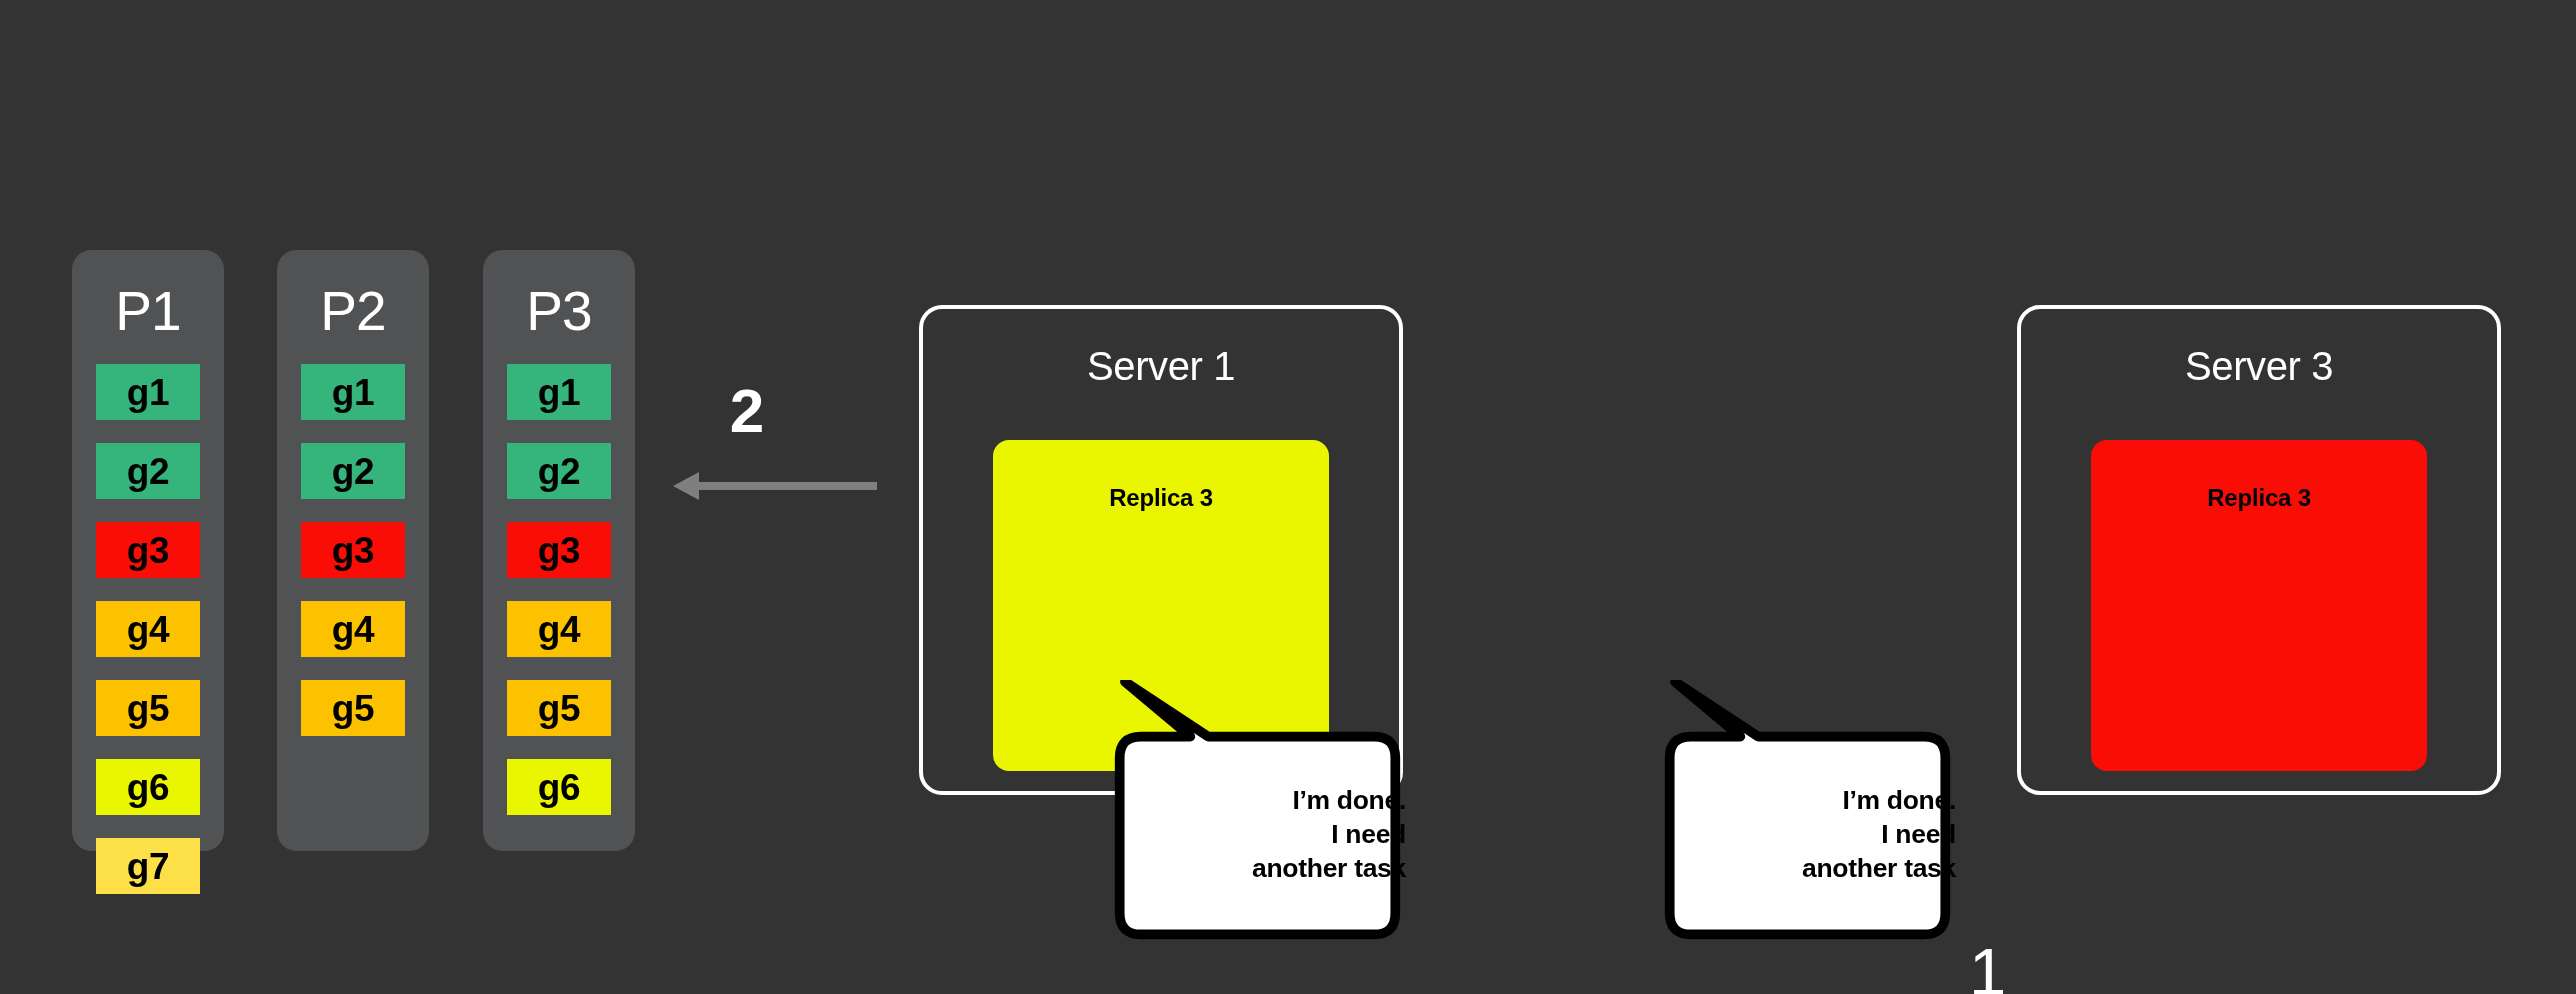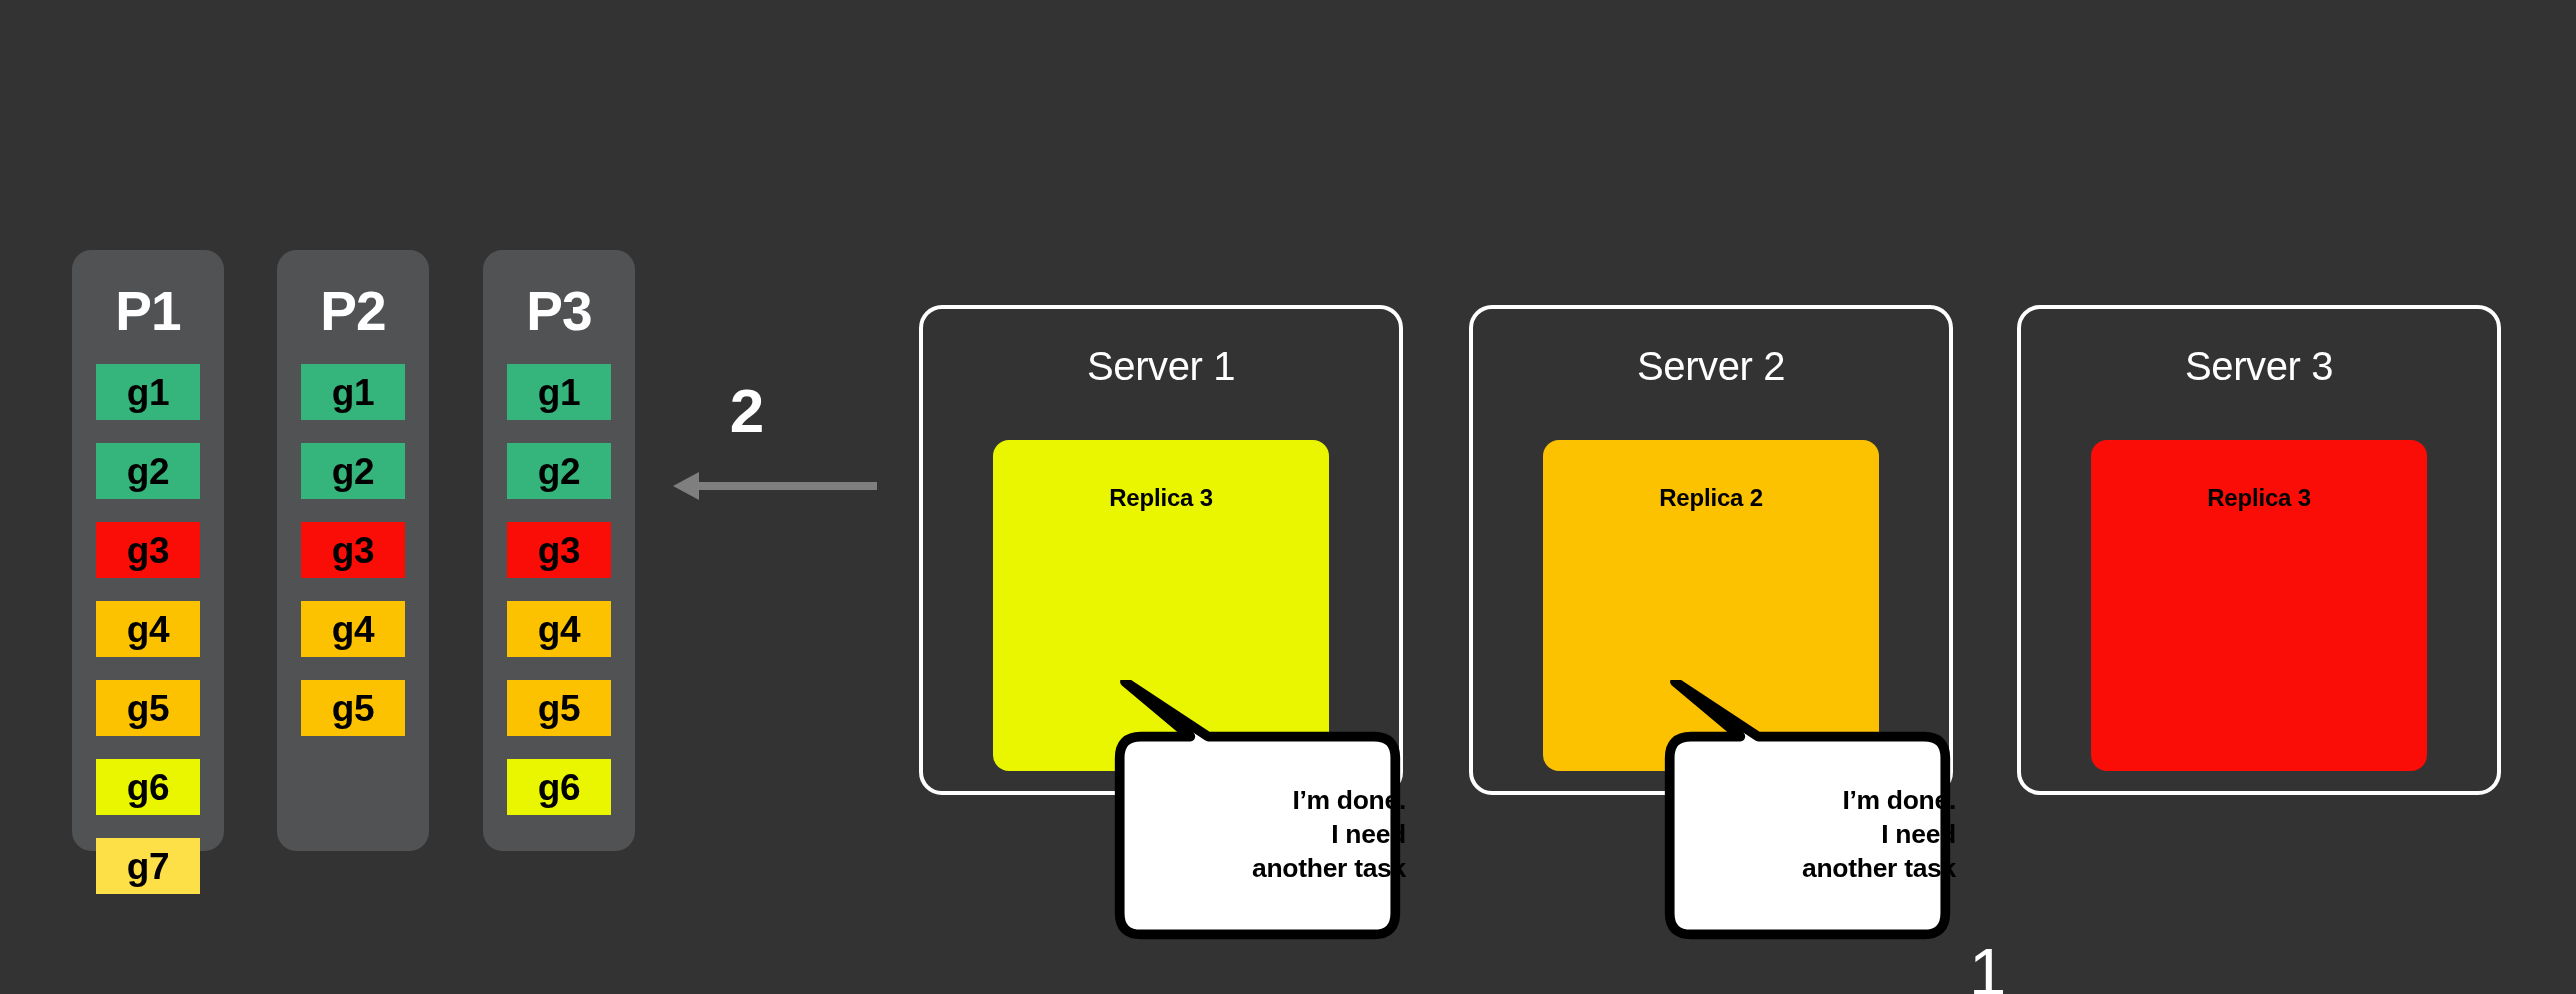--- a/index.html
+++ b/index.html
@@ -27,21 +27,21 @@
     flex-direction:column;
     align-items:center;
   }
   #p1{ left:72px; }
   #p2{ left:277px; }
   #p3{ left:483px; }
 
   .partition-title{
     color:#ffffff;
     font-size:55px;
-    font-weight:700;
+    font-weight:400;
     line-height:1;
     margin-top:34px;
     margin-bottom:25px;
     letter-spacing:-0.9px;
   }
   .blocks{
     width:100%;
     display:flex;
     flex-direction:column;
     align-items:center;
@@ -222,26 +222,20 @@
     <div class="arrow-shaft"></div>
   </div>
 
   <div class="server" id="server1">
     <div class="server-title">Server 1</div>
     <div class="replica" style="background-color: rgb(233, 246, 0);">
       <div class="replica-label">Replica 3</div>
     </div>
   </div>
 
-  <div class="server" id="server2">
-    <div class="server-title">Server 2</div>
-    <div class="replica" style="background-color: rgb(252, 194, 0);">
-      <div class="replica-label">Replica 2</div>
-    </div>
-  </div>
 
   <div class="server" id="server3">
     <div class="server-title">Server 3</div>
     <div class="replica" style="background-color: rgb(251, 13, 7);">
       <div class="replica-label">Replica 3</div>
     </div>
   </div>
 
   <div class="bubble-wrap" id="bubble1">
     <svg class="bubble-svg" viewBox="0 0 336 300">

